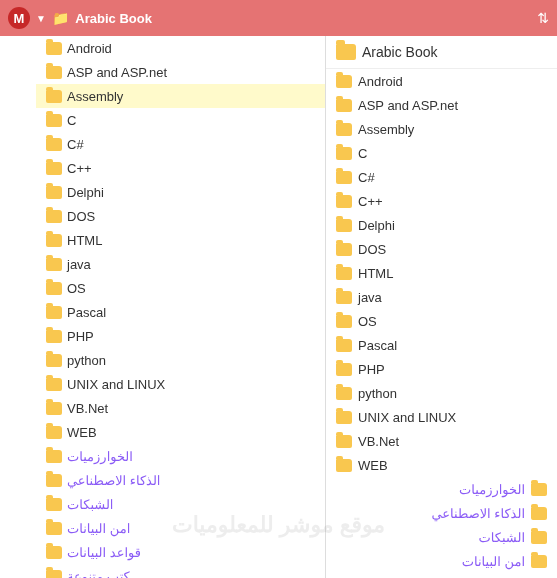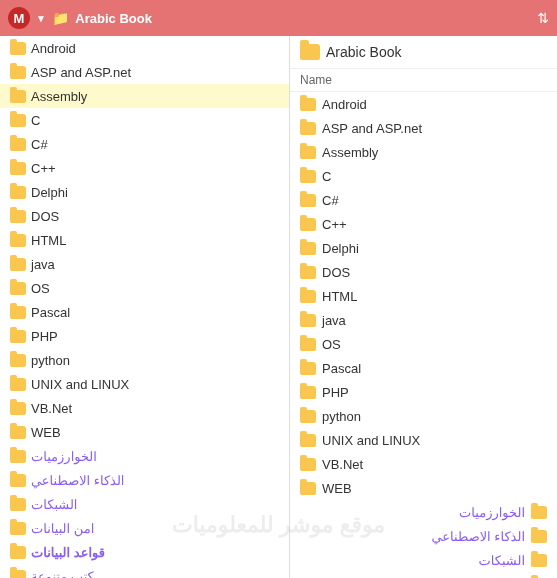--- a/index.html
+++ b/index.html
@@ -56,20 +56,21 @@
       font-size: 14px;
       cursor: pointer;
     }
 
     
     .main-content {
       display: flex;
       flex: 1;
       overflow: hidden;
       position: relative;
+      padding-left: 36px;
     }
 
     
     .left-pane {
       width: 290px;
       border-right: 1px solid #ddd;
       overflow-y: auto;
       flex-shrink: 0;
       background: #fff;
     }
@@ -285,34 +286,33 @@
       <div class="tree-item">
         <div class="folder-icon arabic"></div>
         <span class="item-label arabic-text" style="direction: rtl;">الشبكات</span>
       </div>
       <div class="tree-item">
         <div class="folder-icon arabic"></div>
         <span class="item-label arabic-text" style="direction: rtl;">امن البيانات</span>
       </div>
       <div class="tree-item">
         <div class="folder-icon arabic"></div>
-        <span class="item-label arabic-text" style="direction: rtl; font-weight: bold;">قواعد البيانات</span>
+        <span class="item-label arabic-text" style="direction: rtl;">قواعد البيانات</span>
       </div>
       <div class="tree-item">
         <div class="folder-icon arabic"></div>
         <span class="item-label arabic-text" style="direction: rtl;">كتب متنوعة</span>
       </div>
     </div>
 
   <div class="right-pane">
     <div class="right-header">
       <div class="folder-icon-lg"></div>
       <span class="right-header-title">Arabic Book</span>
     </div>
-    <div class="right-col-header">Name</div>
 
   <div class="right-item">
         <div class="folder-icon"></div>
         <span class="item-label">Android</span>
       </div>
       <div class="right-item">
         <div class="folder-icon"></div>
         <span class="item-label">ASP and ASP.net</span>
       </div>
       <div class="right-item">

